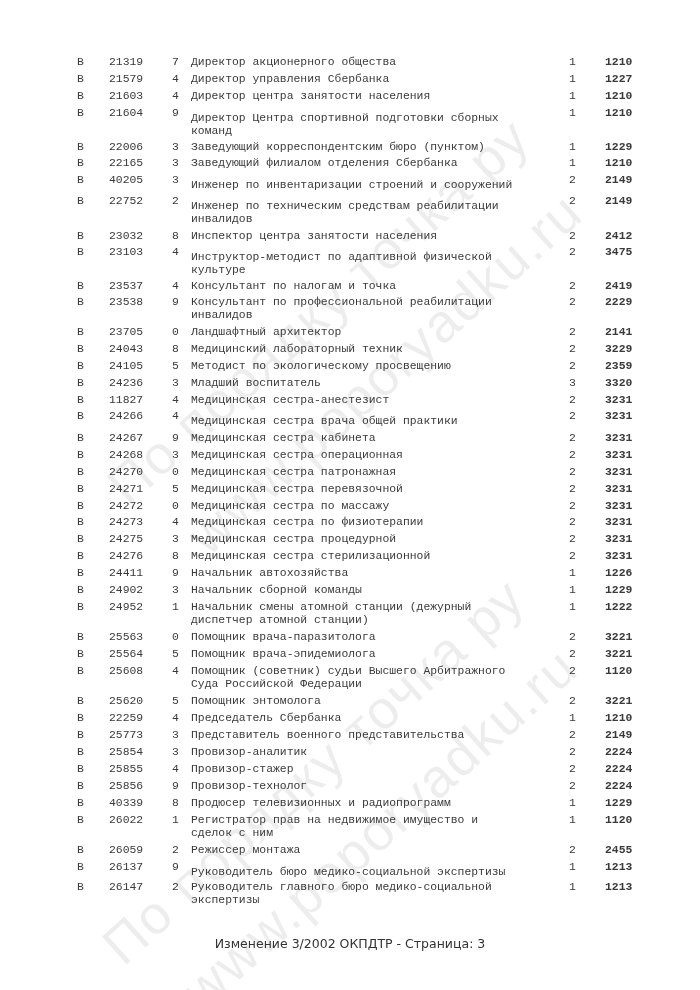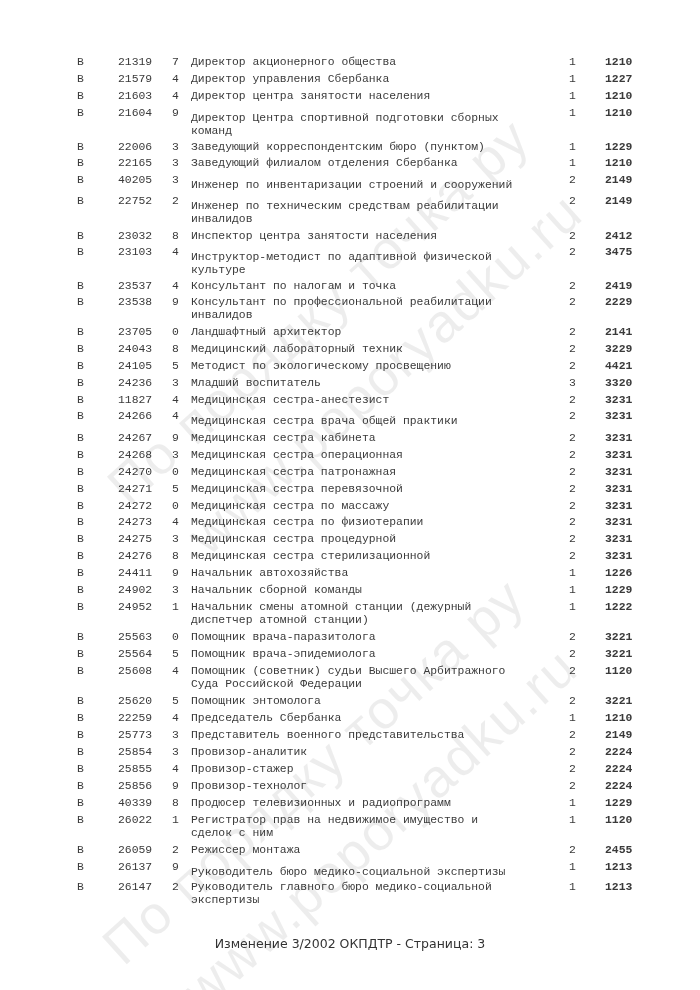--- a/index.html
+++ b/index.html
@@ -1,21 +1,21 @@
 <!DOCTYPE html>
 <html><head>
 <meta charset="utf-8">
 <style>
   html, body { margin:0; padding:0; background:#ffffff; }
   body { width:700px; height:990px; position:relative; overflow:hidden;
          font-family:"Liberation Mono","DejaVu Sans Mono",monospace; color:#3a3a3a; }
   .page { position:absolute; left:0; top:0; width:700px; height:990px; }
   .row { position:absolute; left:0; width:700px; font-size:11.4px; line-height:13px; }
   .c-cat { position:absolute; left:77px; }
-  .c-code { position:absolute; left:118px; }
+  .c-code { position:absolute; left:109px; }
   .c-cc { position:absolute; left:172px; }
   .c-desc { position:absolute; left:191px; width:350px; white-space:pre-line; }
   .c-desc.shift { top:5px; }
   .c-lvl { position:absolute; left:569px; }
   .c-okz { position:absolute; left:605px;font-weight:bold; }
   .footer { position:absolute; left:0; width:700px; top:936px; text-align:center;
             font-family:"DejaVu Sans","Liberation Sans",sans-serif; font-size:12.5px; color:#333; }
   .wm { position:absolute; font-family:"Liberation Sans","DejaVu Sans",sans-serif;
         color:rgba(0,0,0,0.07); font-size:54px; white-space:nowrap; transform-origin:left top;
         pointer-events:none; letter-spacing:2px; }
@@ -147,21 +147,21 @@
         <span class="c-desc">Медицинский лабораторный техник</span>
         <span class="c-lvl">2</span>
         <span class="c-okz">3229</span>
       </div>
       <div class="row" style="top: 360px;">
         <span class="c-cat">В</span>
         <span class="c-code">24105</span>
         <span class="c-cc">5</span>
         <span class="c-desc">Методист по экологическому просвещению</span>
         <span class="c-lvl">2</span>
-        <span class="c-okz">4421</span>
+        <span class="c-okz">2359</span>
       </div>
       <div class="row" style="top: 377px;">
         <span class="c-cat">В</span>
         <span class="c-code">24236</span>
         <span class="c-cc">3</span>
         <span class="c-desc">Младший воспитатель</span>
         <span class="c-lvl">3</span>
         <span class="c-okz">3320</span>
       </div>
       <div class="row" style="top: 394px;">

